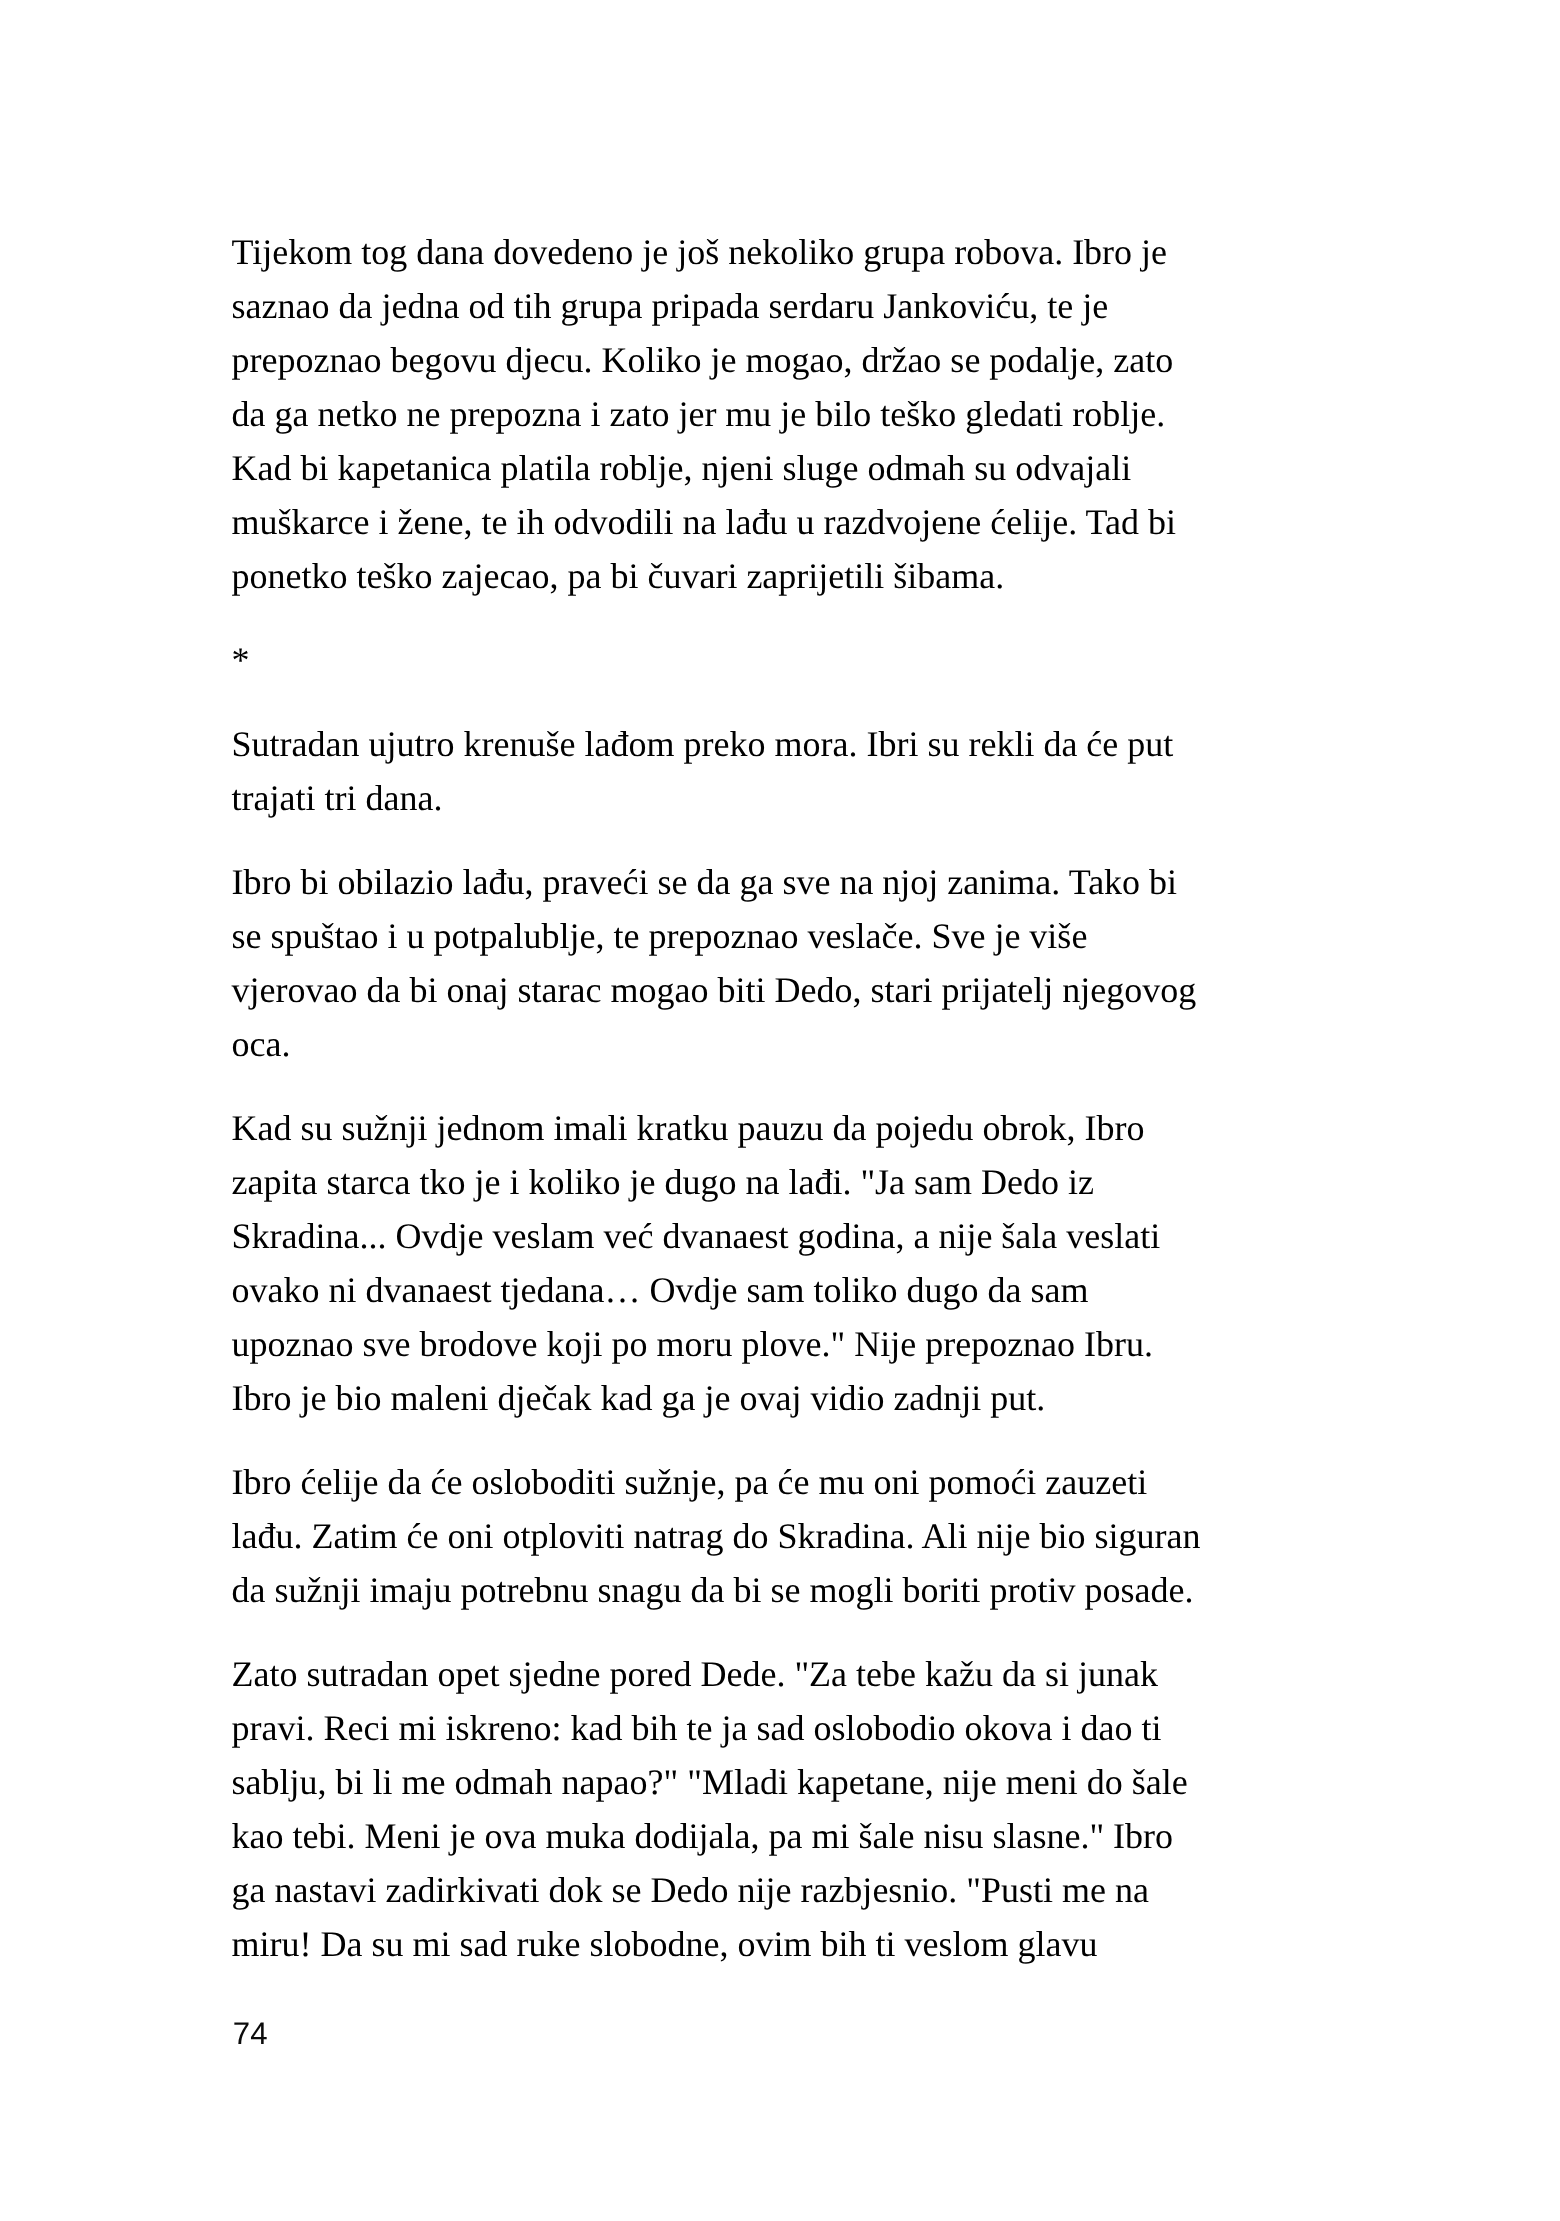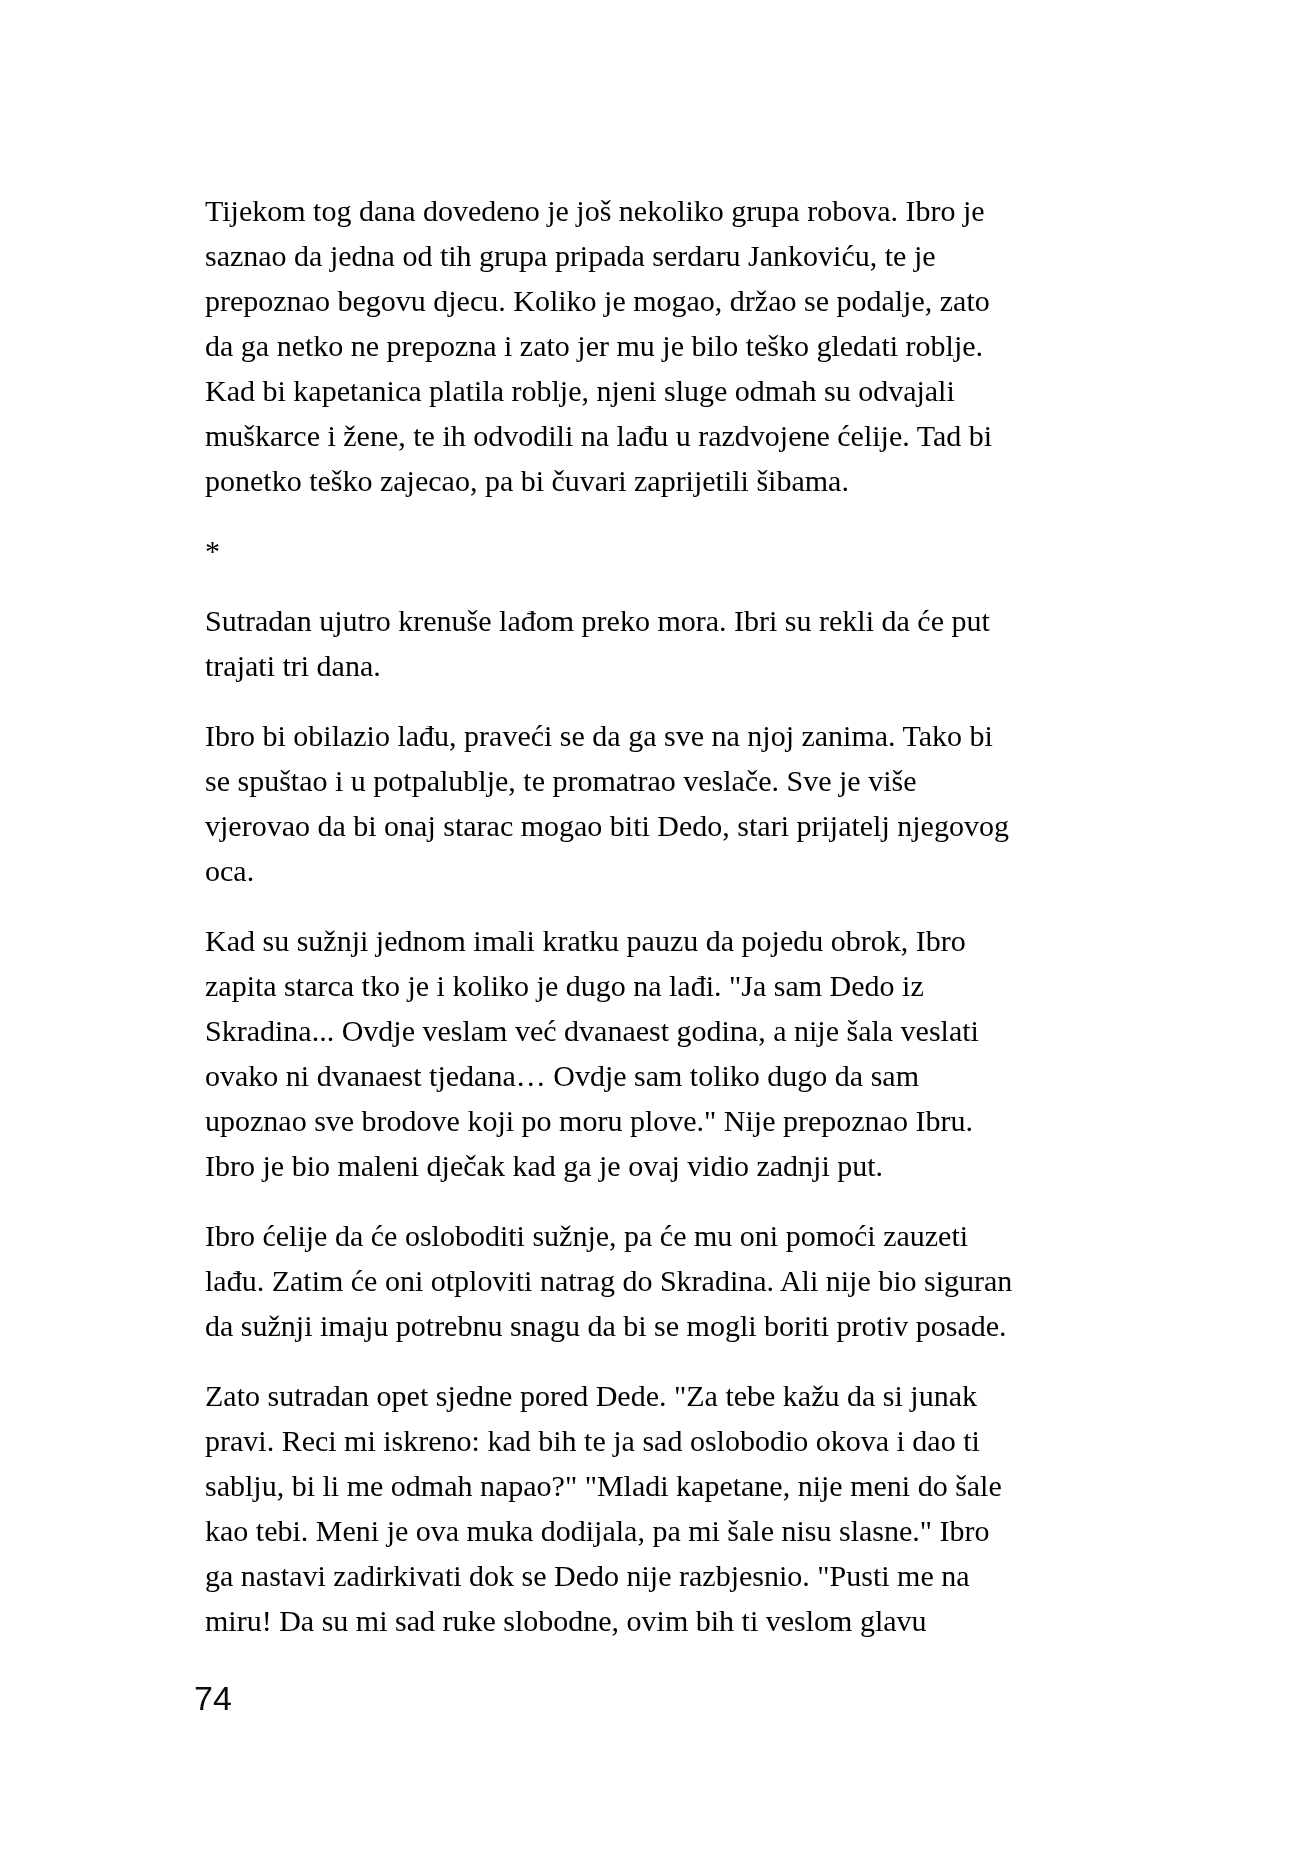--- a/index.html
+++ b/index.html
@@ -25,51 +25,51 @@
     position: absolute;
     top: 188px;
     left: 193px;
     width: 1080px;
   }
   .body-par {
     font-family: "Liberation Serif", serif;
     font-size: 30px;
     line-height: 45px;
     color: #000000;
-    margin: 0 0 25px 12px;
+    margin: 0 0 25px 0;
     white-space: pre-line;
     text-align: left;
   }
   .page-number {
     position: absolute;
     left: 194px;
     top: 1681px;
     font-family: "Liberation Sans", sans-serif;
-    font-size: 34px;
+    font-size: 26px;
     line-height: 1;
     color: #0b0b0b;
   }
 </style>
 </head>
 <body>
 
 <div class="page">
   <div class="text-block">
     <p class="body-par">Tijekom tog dana dovedeno je još nekoliko grupa robova. Ibro je
 saznao da jedna od tih grupa pripada serdaru Jankoviću, te je
 prepoznao begovu djecu. Koliko je mogao, držao se podalje, zato
 da ga netko ne prepozna i zato jer mu je bilo teško gledati roblje.
 Kad bi kapetanica platila roblje, njeni sluge odmah su odvajali
 muškarce i žene, te ih odvodili na lađu u razdvojene ćelije. Tad bi
 ponetko teško zajecao, pa bi čuvari zaprijetili šibama.</p>
     <p class="body-par">*</p>
     <p class="body-par">Sutradan ujutro krenuše lađom preko mora. Ibri su rekli da će put
 trajati tri dana.</p>
     <p class="body-par">Ibro bi obilazio lađu, praveći se da ga sve na njoj zanima. Tako bi
-se spuštao i u potpalublje, te promatrao veslače. Sve je više
+se spuštao i u potpalublje, te prepoznao veslače. Sve je više
 vjerovao da bi onaj starac mogao biti Dedo, stari prijatelj njegovog
 oca.</p>
     <p class="body-par">Kad su sužnji jednom imali kratku pauzu da pojedu obrok, Ibro
 zapita starca tko je i koliko je dugo na lađi. "Ja sam Dedo iz
 Skradina... Ovdje veslam već dvanaest godina, a nije šala veslati
 ovako ni dvanaest tjedana… Ovdje sam toliko dugo da sam
 upoznao sve brodove koji po moru plove." Nije prepoznao Ibru.
 Ibro je bio maleni dječak kad ga je ovaj vidio zadnji put.</p>
     <p class="body-par">Ibro ćelije da će osloboditi sužnje, pa će mu oni pomoći zauzeti
 lađu. Zatim će oni otploviti natrag do Skradina. Ali nije bio siguran

